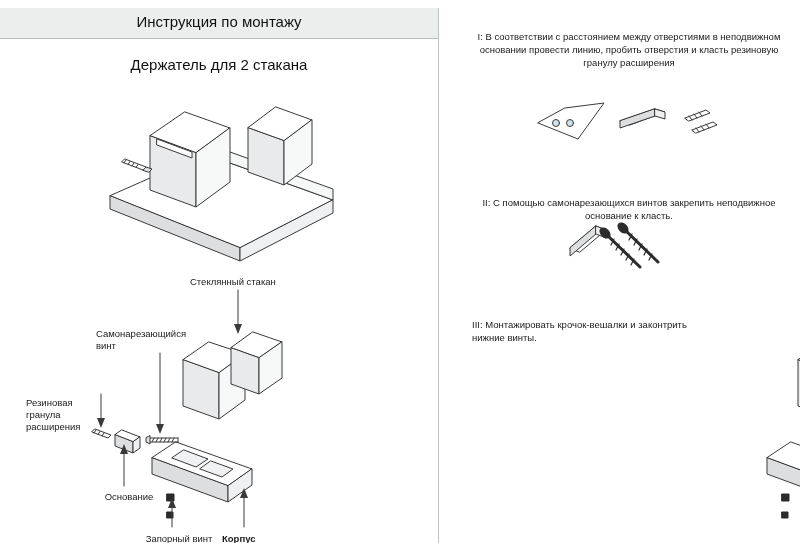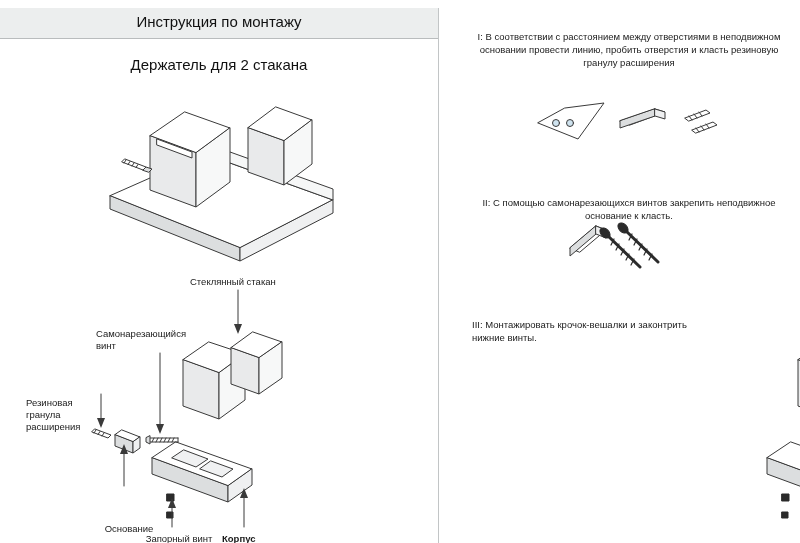--- a/index.html
+++ b/index.html
@@ -273,21 +273,21 @@
       </g>
     </g>
   </svg>
 
   <div class="lbl" style="left:190px; top:268px; width:120px; text-align:left;">Стеклянный стакан</div>
 
   <div class="lbl" style="left:96px; top:320px; width:72px; text-align:left;">Самонарезающийся винт</div>
 
   <div class="lbl" style="left:26px; top:357px; width:82px; text-align:left;margin-top:32px;">Резиновая гранула расширения</div>
 
-  <div class="lbl" style="left:94px; top:483px; width:70px; text-align:center;margin-top:32px;">Основание</div>
+  <div class="lbl" style="left:94px; top:483px; width:70px; text-align:center;">Основание</div>
 
   <div class="lbl" style="left:136px; top:525px; width:86px; text-align:center;text-decoration:underline;">Запорный винт</div>
 
   <div class="lbl" style="left:222px; top:525px; width:50px; text-align:left;font-weight:bold;">Корпус</div>
 
   <div class="step-txt" style="left:468px; top:22px; width:322px;">I: В соответствии с расстоянием между отверстиями в неподвижном основании провести линию, пробить отверстия и класть резиновую гранулу расширения</div>
 
   <div class="step-txt" style="left:468px; top:188px; width:322px;">II: С помощью самонарезающихся винтов закрепить неподвижное основание к класть.</div>
 
   <div class="step-txt left" style="left:472px; top:310px; width:250px;">III: Монтажировать крочок-вешалки и законтрить нижние винты.</div>

